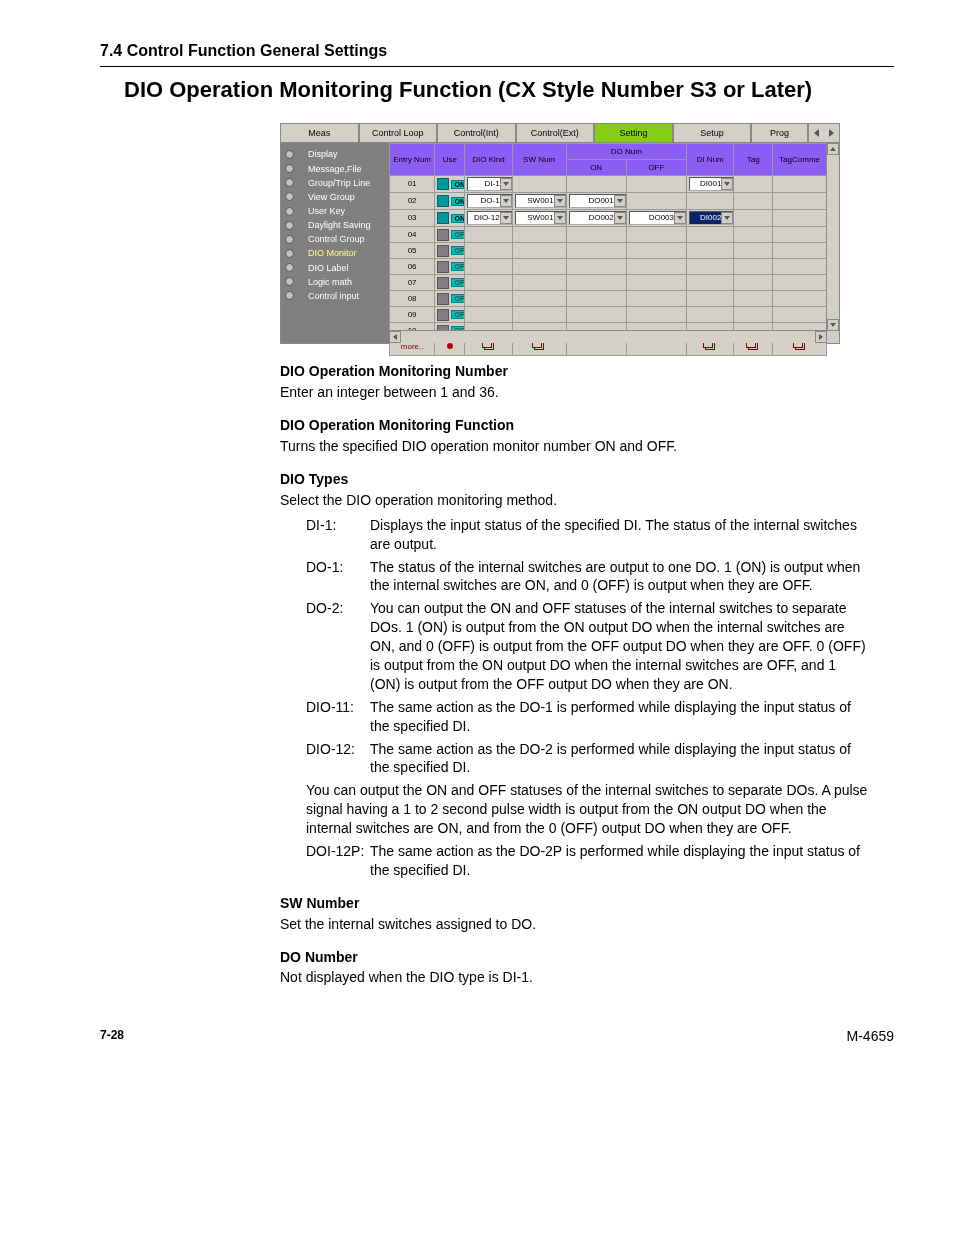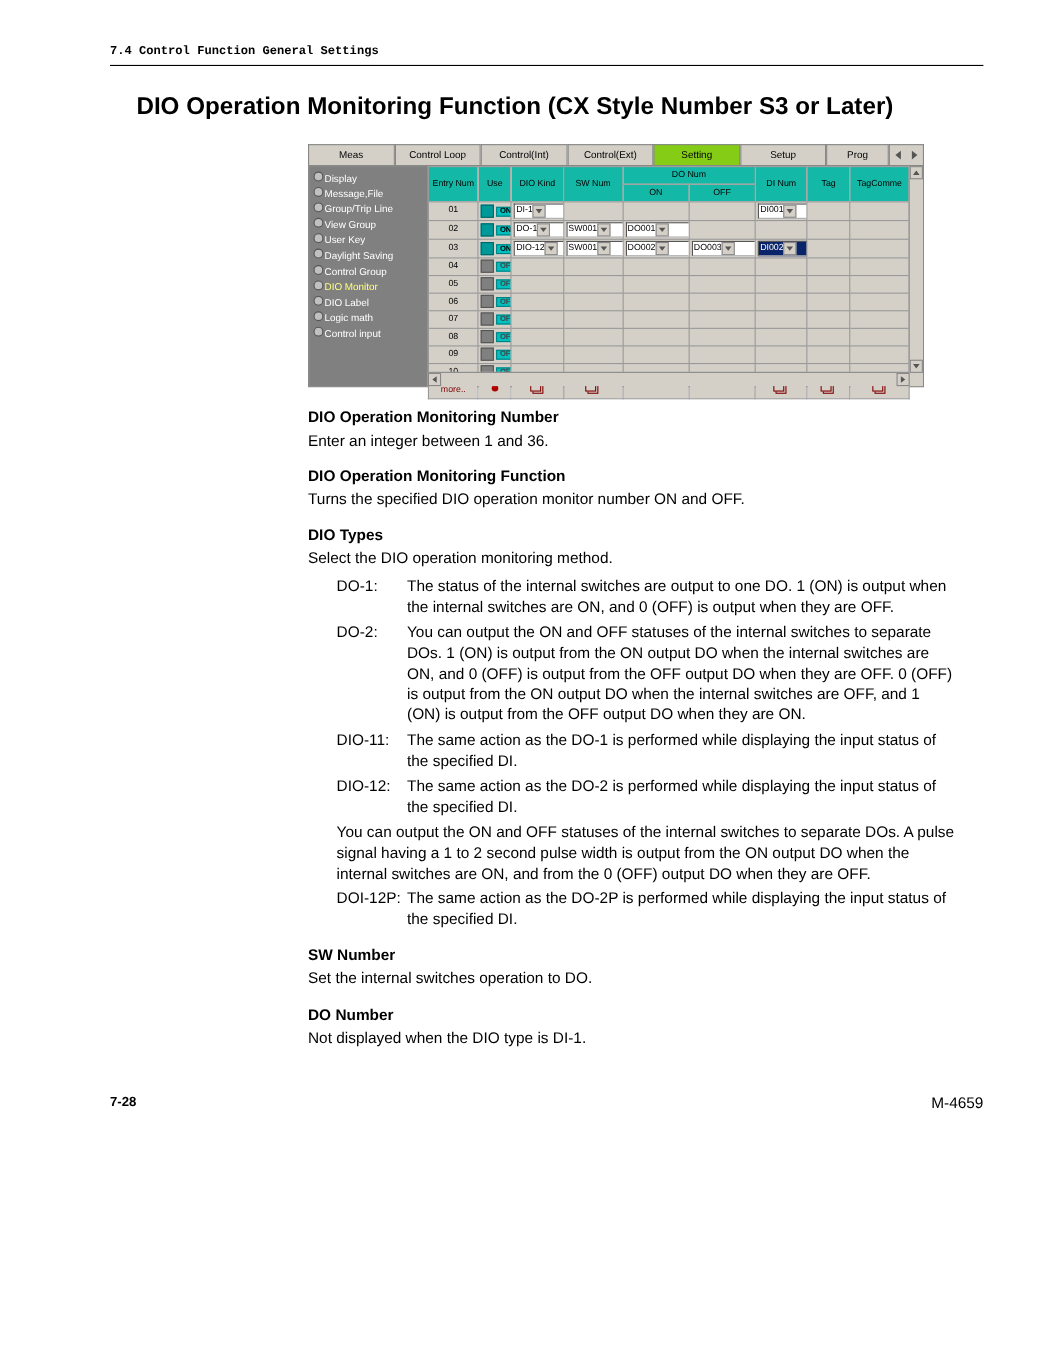--- a/index.html
+++ b/index.html
@@ -6,24 +6,23 @@
     font-family: Arial, Helvetica, sans-serif;
     margin: 0;
     padding: 40px 60px 30px 100px;
     color: #000;
     font-size: 14px;
     line-height: 1.35;
   }
   .hdr-line {
     border-bottom: 1px solid #000;
     padding-bottom: 4px;
-    margin-bottom: 22px;
+    margin-bottom: 8px;
     font-weight: bold;
-    font-size: 11px;
-    font-family: Liberation Mono, monospace;
+    font-size: 16px;
   }
   h1.main-title {
     font-size: 22px;
     font-weight: bold;
     margin: 0 0 10px 24px;
   }
   .screenshot-wrap {
     margin: 19px 0 18px 180px;
     width: 560px;
     font-family: "MS Sans Serif", Arial, sans-serif;
@@ -68,21 +67,22 @@
     height:200px;
   }
   .sidebar {
     width:100px;
     background:#808080;
     padding:4px 4px;
     color:#fff;
   }
   .sb-item {
     display:flex;
-    gap:1px;
+    align-items:center;
+    gap:14px;
     padding:1px 0;
     font-size:9px;
     white-space:nowrap;
   }
   .sb-item.sel { color:#ffff80;}
   .sb-dot {
     width:7px;height:7px;border-radius:50%;background:#c0c0c0;border:1px solid #555;flex:0 0 auto;
   }
   .grid-area {
     flex:1;
@@ -115,28 +115,28 @@
     border:1px solid #999;
     font-size:8px;
     padding:1px 2px;
     text-align:center;
     height:13px;
     background:#d4d0c8;
     overflow:hidden;
     white-space:nowrap;
   }
   table.ssgrid th {
-    background:#14b8a6;
+    background:#8b5cf6;
     font-weight:normal;
   }
   .use-on { background:#00bfbf;color:#000;font-weight:bold;font-size:7px;padding:0 2px;border:1px solid #008080;}
   .use-off { background:#00bfbf;color:#444;font-weight:bold;font-size:7px;padding:0 2px;border:1px solid #008080;}
   .chk { width:10px;height:10px;display:inline-block;background:#009999;border:1px solid #006666;vertical-align:middle;}
   .chk.off{background:#808080;border:1px solid #555;}
-  .dd { display:inline-flex;align-items:center;justify-content:flex-start;width:100%;background:#fff;border:1px inset #aaa;padding:0 1px;height:12px;}
+  .dd { display:inline-flex;align-items:center;justify-content:flex-end;width:100%;background:#fff;border:1px inset #aaa;padding:0 1px;height:12px;}
   .dd.sel {background:#0a246a;color:#fff;}
   .dd-btn{width:10px;height:10px;background:#d4d0c8;border:1px solid #888;display:flex;align-items:center;justify-content:center;}
   col.c-entry{width:42px;} col.c-use{width:28px;} col.c-kind{width:44px;} col.c-sw{width:50px;}
   col.c-on{width:56px;} col.c-off{width:56px;} col.c-di{width:44px;} col.c-tag{width:36px;} col.c-tc{width:50px;}
   .more-row td{color:#800000;}
   .red-dot{width:6px;height:6px;background:#b00000;border-radius:50%;display:inline-block;}
   .copy-i{display:inline-block;width:8px;height:8px;border:1px solid #800000;position:relative;}
   .copy-i::after{content:"";position:absolute;left:-3px;top:-3px;width:8px;height:8px;border:1px solid #800000;background:#d4d0c8;}
 
   
@@ -450,20 +450,24 @@
   <div class="sect-h">DIO Operation Monitoring Number</div>
   <div class="sect-p">Enter an integer between 1 and 36.</div>
 
   <div class="sect-h">DIO Operation Monitoring Function</div>
   <div class="sect-p">Turns the specified DIO operation monitor number ON and OFF.</div>
 
   <div class="sect-h">DIO Types</div>
   <div class="sect-p">Select the DIO operation monitoring method.</div>
   <div class="types-list" id="types-list">
       <div class="type-row">
+        <div class="type-label">DI-1:</div>
+        <div class="type-desc">Displays the input status of the specified DI.  The status of the internal switches are output.</div>
+      </div>
+      <div class="type-row">
         <div class="type-label">DO-1:</div>
         <div class="type-desc">The status of the internal switches are output to one DO. 1 (ON) is output when the internal switches are ON, and 0 (OFF) is output when they are OFF.</div>
       </div>
       <div class="type-row">
         <div class="type-label">DO-2:</div>
         <div class="type-desc">You can output the ON and OFF statuses of the internal switches to separate DOs.  1 (ON) is output from the ON output DO when the internal switches are ON, and 0 (OFF) is output from the OFF output DO when they are OFF.  0 (OFF) is output from the ON output DO when the internal switches are OFF, and 1 (ON) is output from the OFF output DO when they are ON.</div>
       </div>
       <div class="type-row">
         <div class="type-label">DIO-11:</div>
         <div class="type-desc">The same action as the DO-1 is performed while displaying the input status of the specified DI.</div>
@@ -475,21 +479,21 @@
       <div class="type-row">
         <div class="type-desc">You can output the ON and OFF statuses of the internal switches to separate DOs.  A pulse signal having a 1 to 2 second pulse width is output from the ON output DO when the internal switches are ON, and from the 0 (OFF) output DO when they are OFF.</div>
       </div>
       <div class="type-row">
         <div class="type-label">DOI-12P:</div>
         <div class="type-desc">The same action as the DO-2P is performed while displaying the input status of the specified DI.</div>
       </div>
     </div>
 
   <div class="sect-h">SW Number</div>
-  <div class="sect-p">Set the internal switches operation to DO.</div>
+  <div class="sect-p">Set the internal switches assigned to DO.</div>
 
   <div class="sect-h">DO Number</div>
   <div class="sect-p">Not displayed when the DIO type is DI-1.</div>
 </div>
 
 <div class="footer">
   <span class="pn">7-28</span>
   <span class="doc">M-4659</span>
 </div>
 

